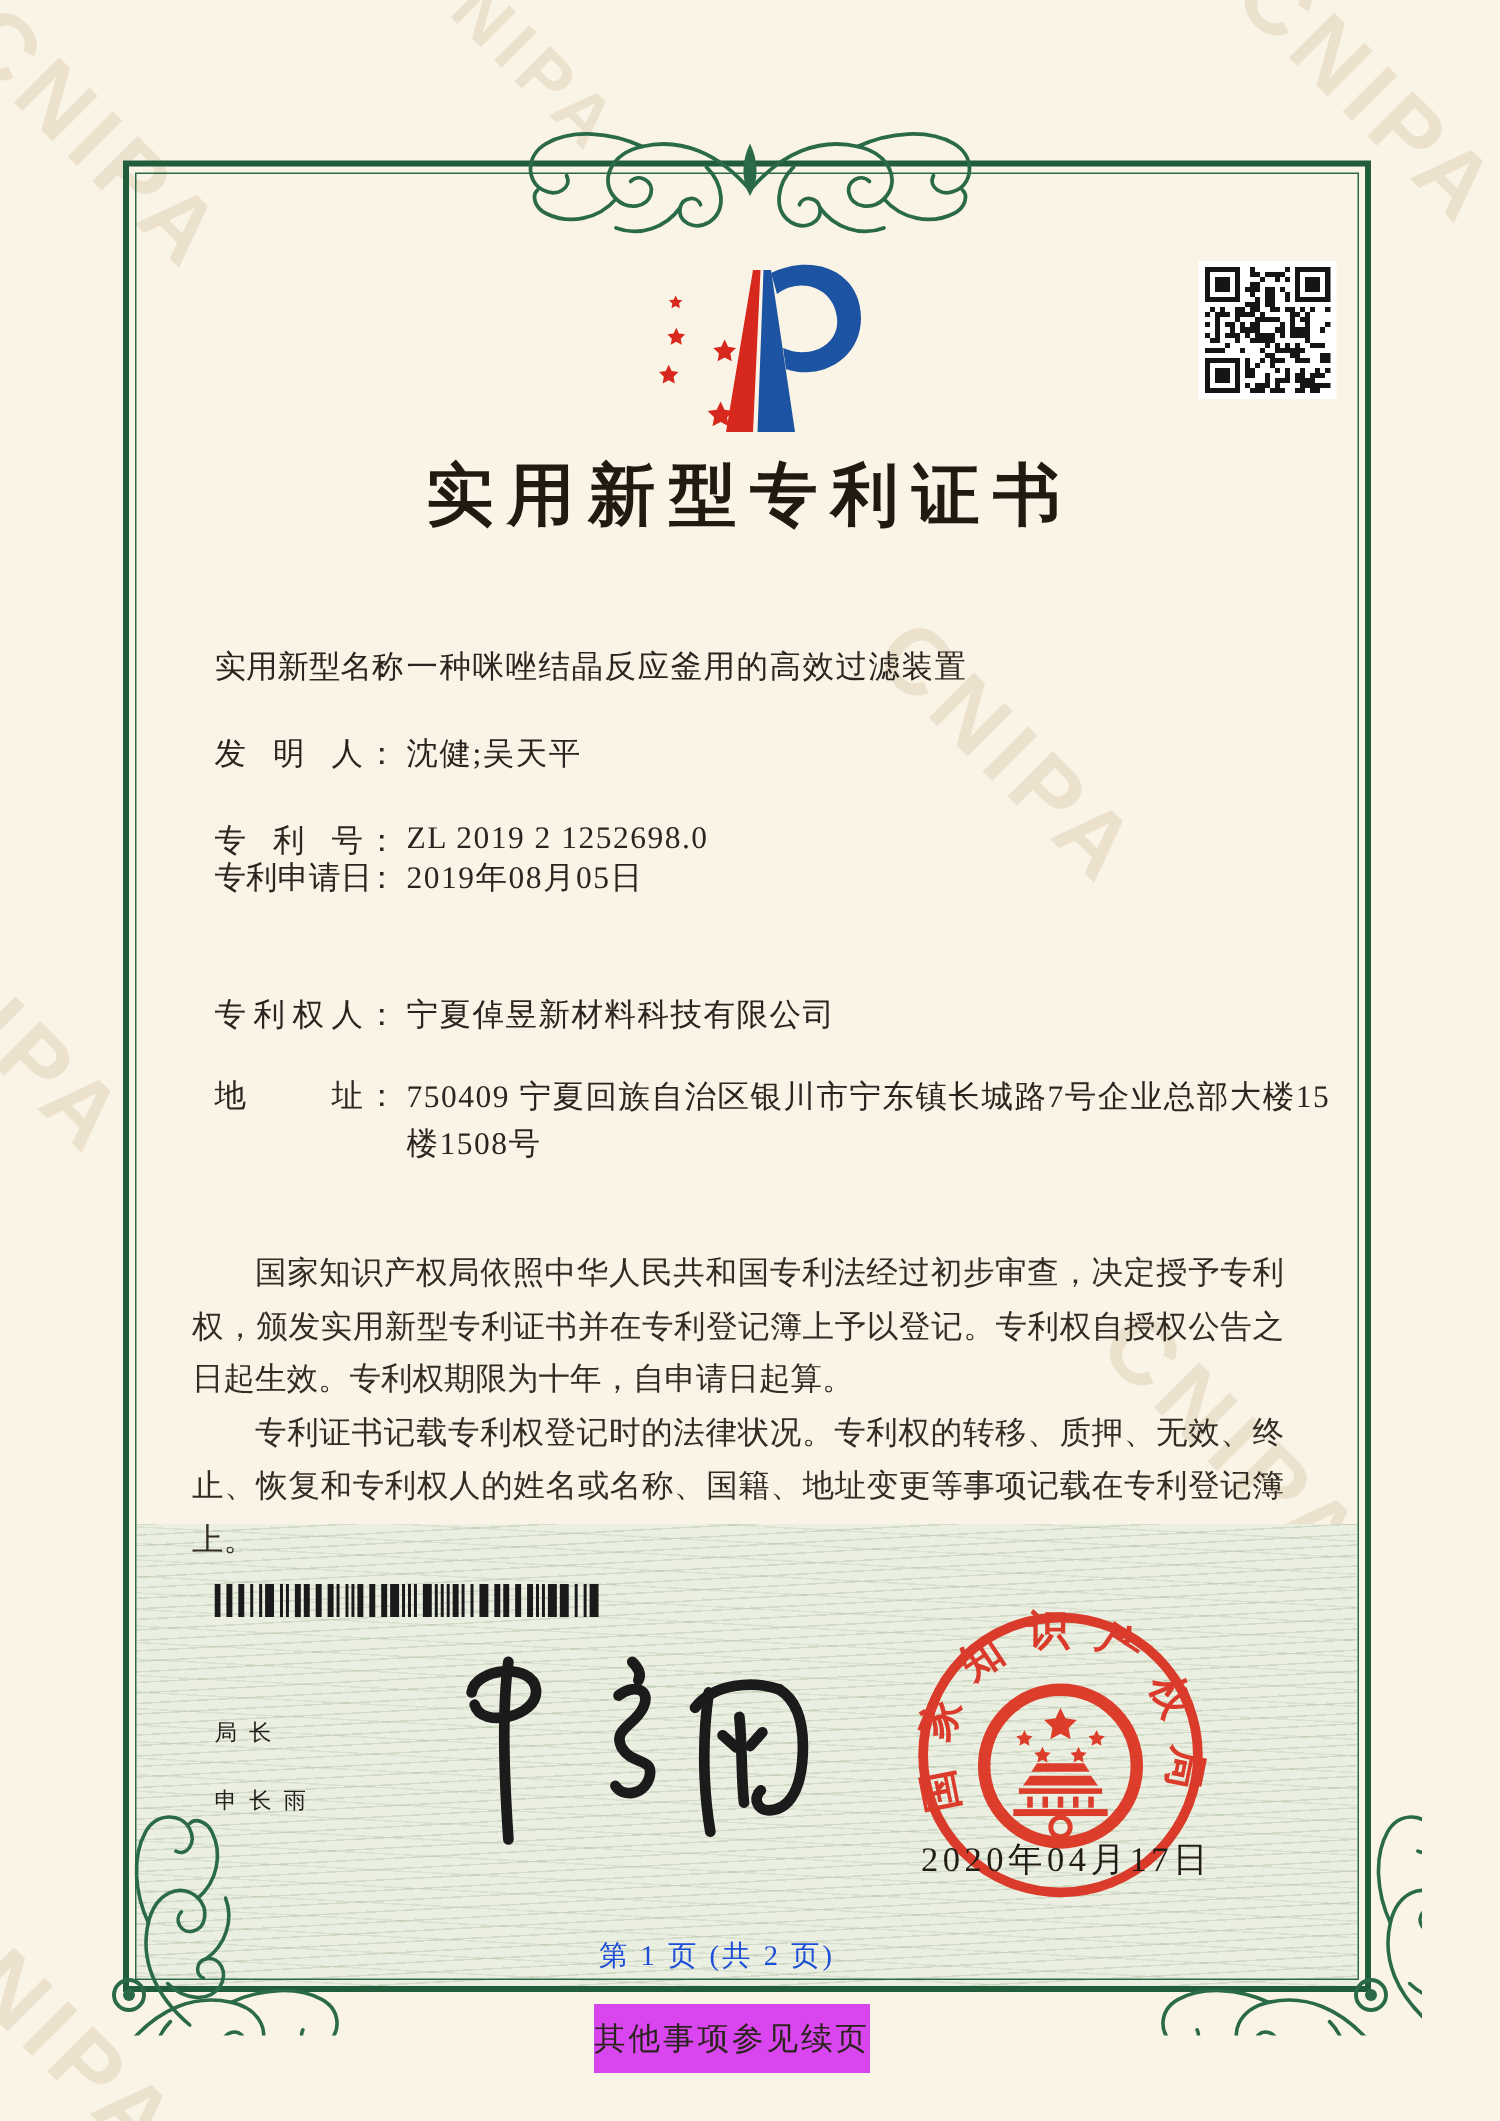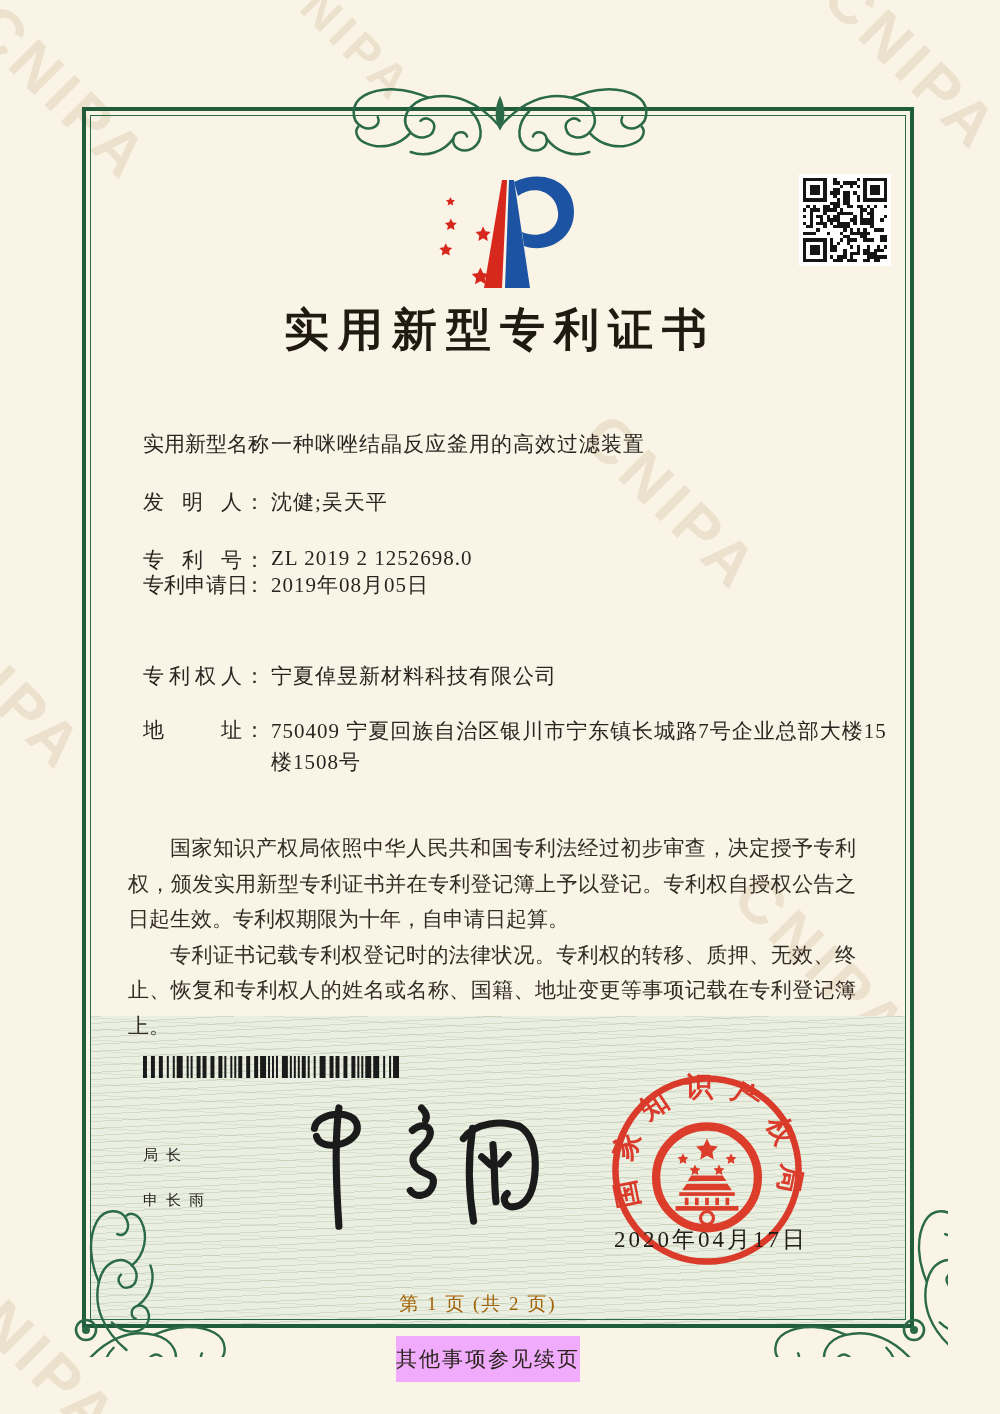--- a/index.html
+++ b/index.html
@@ -51,22 +51,22 @@
   .issuer{position:absolute;left:143px;font-size:15px;letter-spacing:8px;color:#23201c;
           font-family:"Liberation Sans","DejaVu Sans",sans-serif;}
   .issuer.t1{top:1146px;}
   .issuer.t2{top:1191px;font-family:Liberation Serif, serif;}
   .signature{position:absolute;left:292px;top:1088px;width:255px;height:150px;}
 
   .seal{position:absolute;left:596px;top:1059px;width:222px;height:222px;}
   .seal-date{position:absolute;left:614px;top:1224px;font-size:23px;letter-spacing:3px;color:#211c16;white-space:nowrap;}
 
   .page-no{position:absolute;left:0;top:1291px;width:956px;text-align:center;font-size:19px;
-           letter-spacing:2px;color:#a16207;}
-  .note-box{position:absolute;left:396px;top:1336px;width:184px;height:46px;background:#f0abfc;
+           letter-spacing:2px;color:#1d4ed8;}
+  .note-box{position:absolute;left:396px;top:1336px;width:184px;height:46px;background:#d946ef;
             display:flex;align-items:center;justify-content:center;}
   .note-box span{font-size:21px;letter-spacing:2px;color:#2a241d;}
 
   .orn{position:absolute;}
   svg{display:block;}
 </style>
 </head>
 <body>
 
 <div class="page">

